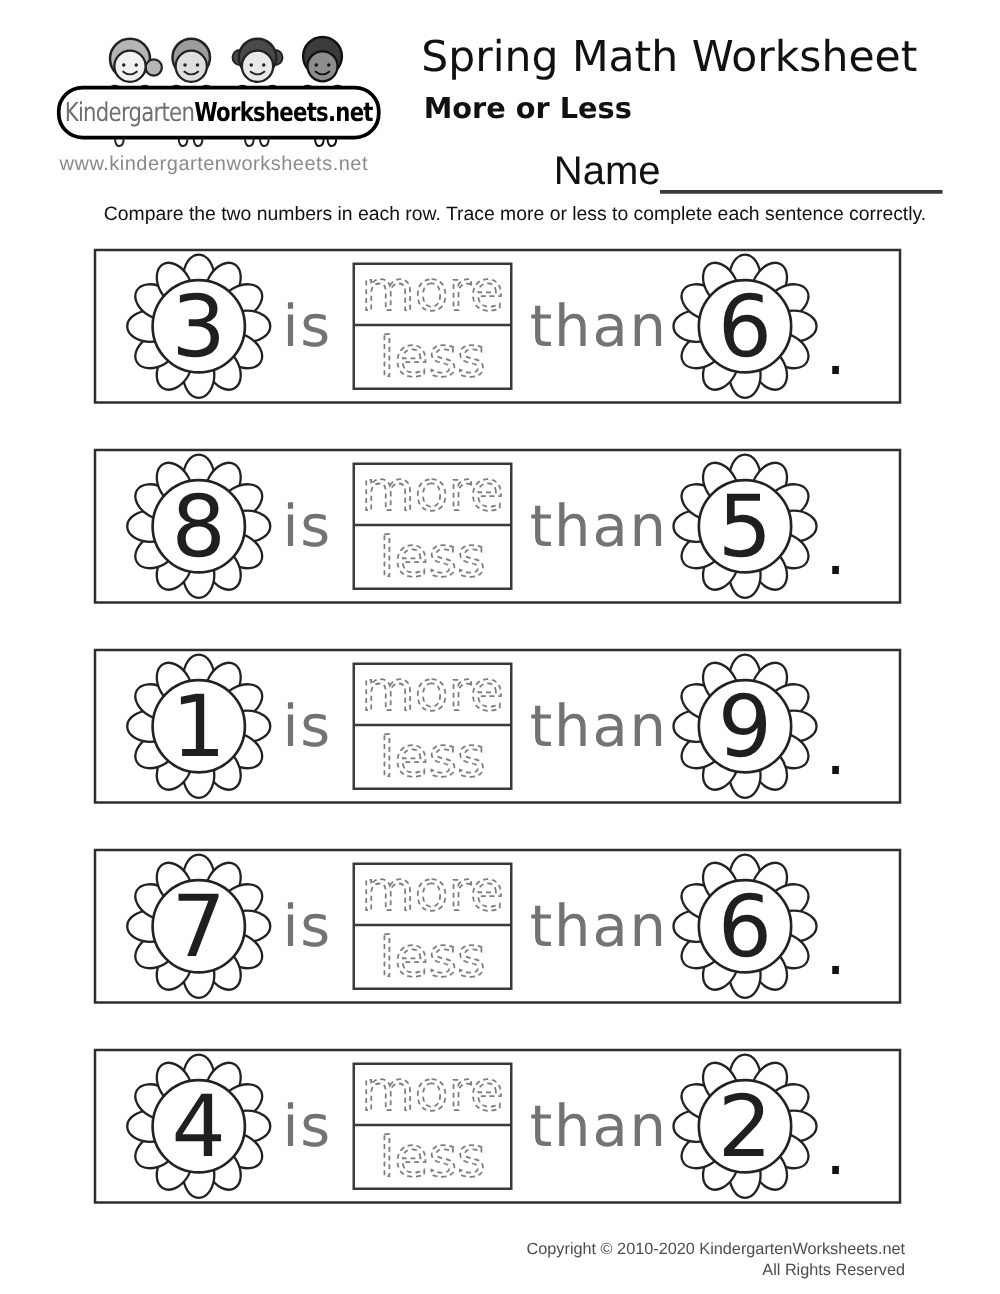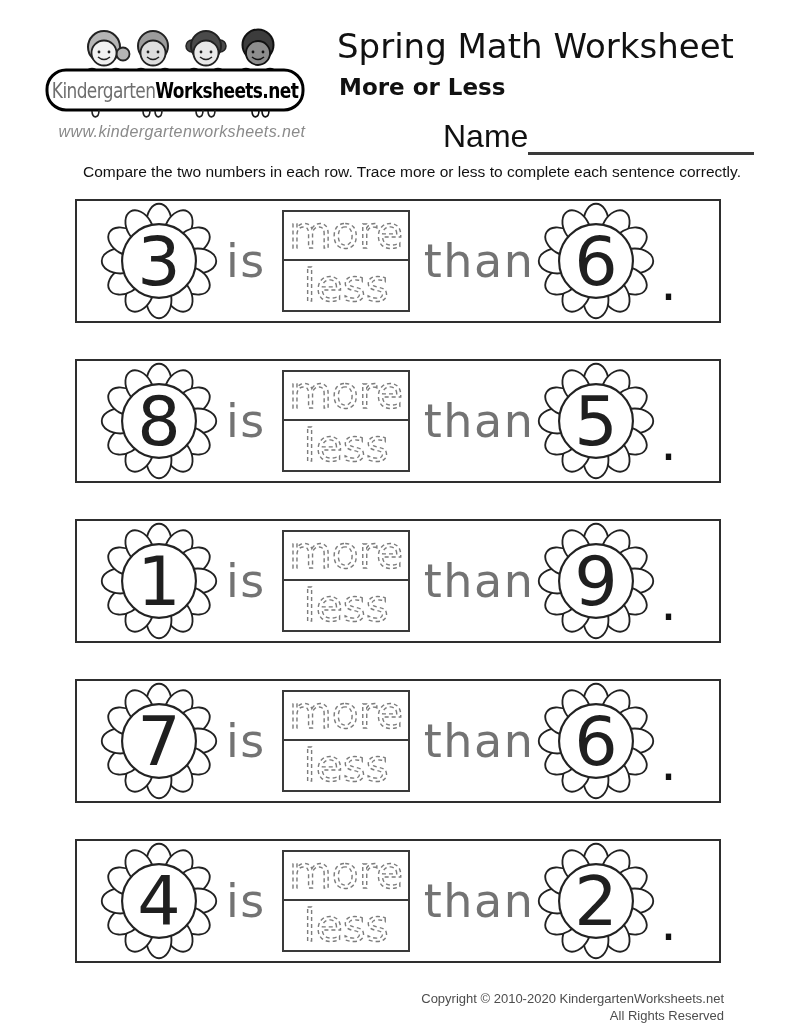--- a/index.html
+++ b/index.html
@@ -14,22 +14,22 @@
   .logo-svg  { position:absolute; left:0; top:0; }
   .banner-text {
     position:absolute; left:14px; top:62px; width:256px; height:38px;
     display:flex; align-items:center; justify-content:center;
     transform:scale(1,1.22); white-space:nowrap;
     font-family:"DejaVu Sans", sans-serif;
   }
   .banner-prefix { font-size:17px; letter-spacing:-0.6px; color:#6f6f6f; font-weight:500; }
   .banner-suffix { font-size:17px; letter-spacing:-0.6px; color:#000; font-weight:bold; }
   .site-url {
-    position:absolute; left:40px; top:123px; width:284px; text-align:center;
-    font-size:16px; color:#8a8a8a; letter-spacing:0.4px;font-style:italic;
+    position:absolute; left:29px; top:123px; width:284px; text-align:center;
+    font-size:16px; color:#8a8a8a; letter-spacing:0.4px;
   }
 
   
   .title {
     position:absolute; left:337px; top:26px;
     font-family:"DejaVu Sans", sans-serif; font-size:34px; font-weight:normal; color:#111;text-align:right;
   }
   .subtitle {
     position:absolute; left:339px; top:74px;
     font-family:"DejaVu Sans", sans-serif; font-size:23px; font-weight:bold; color:#111;

